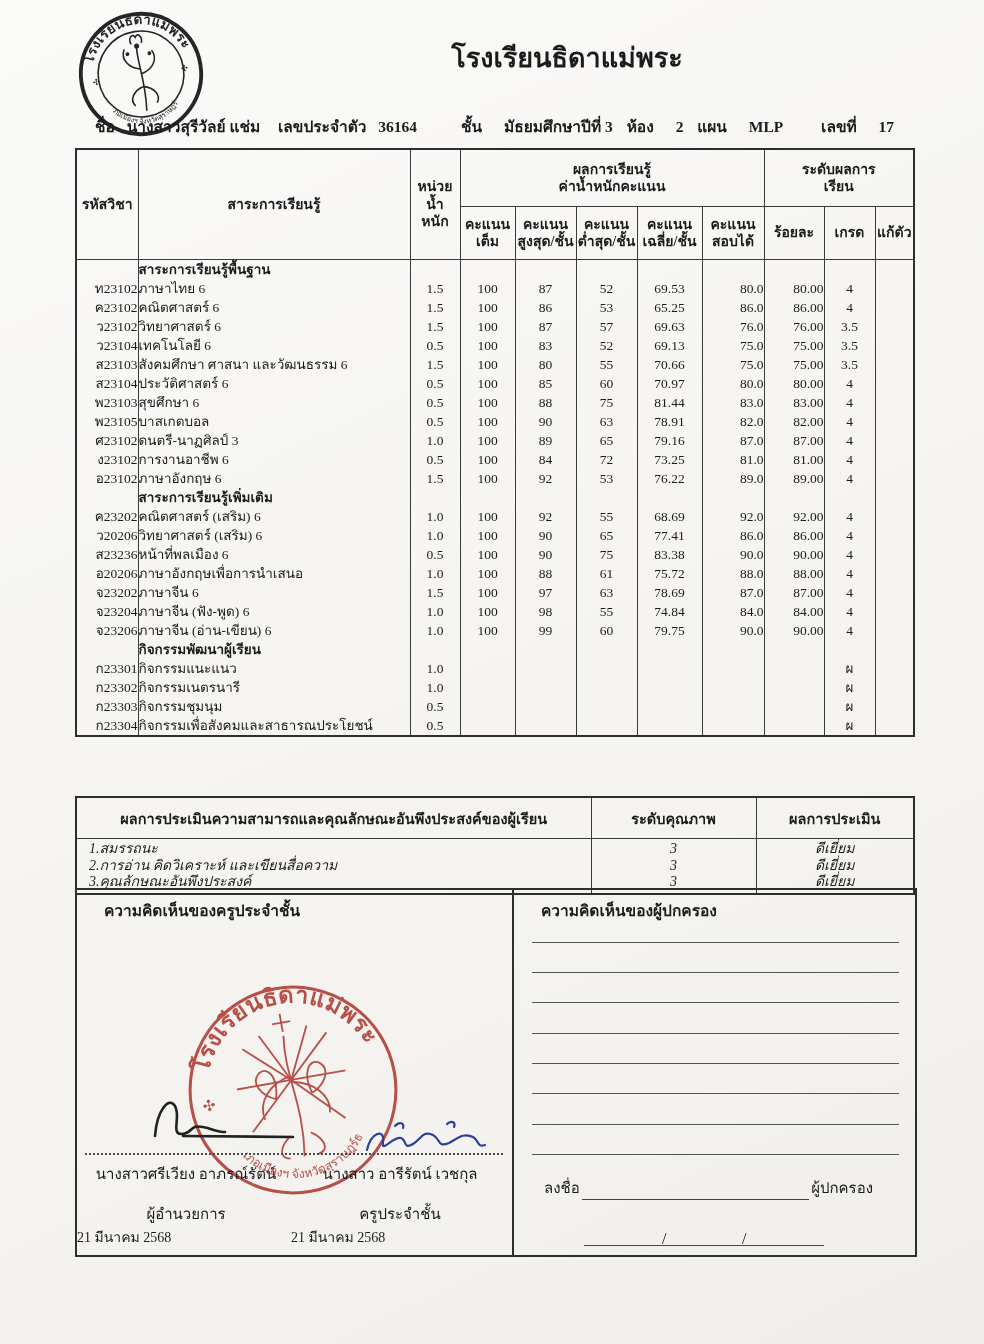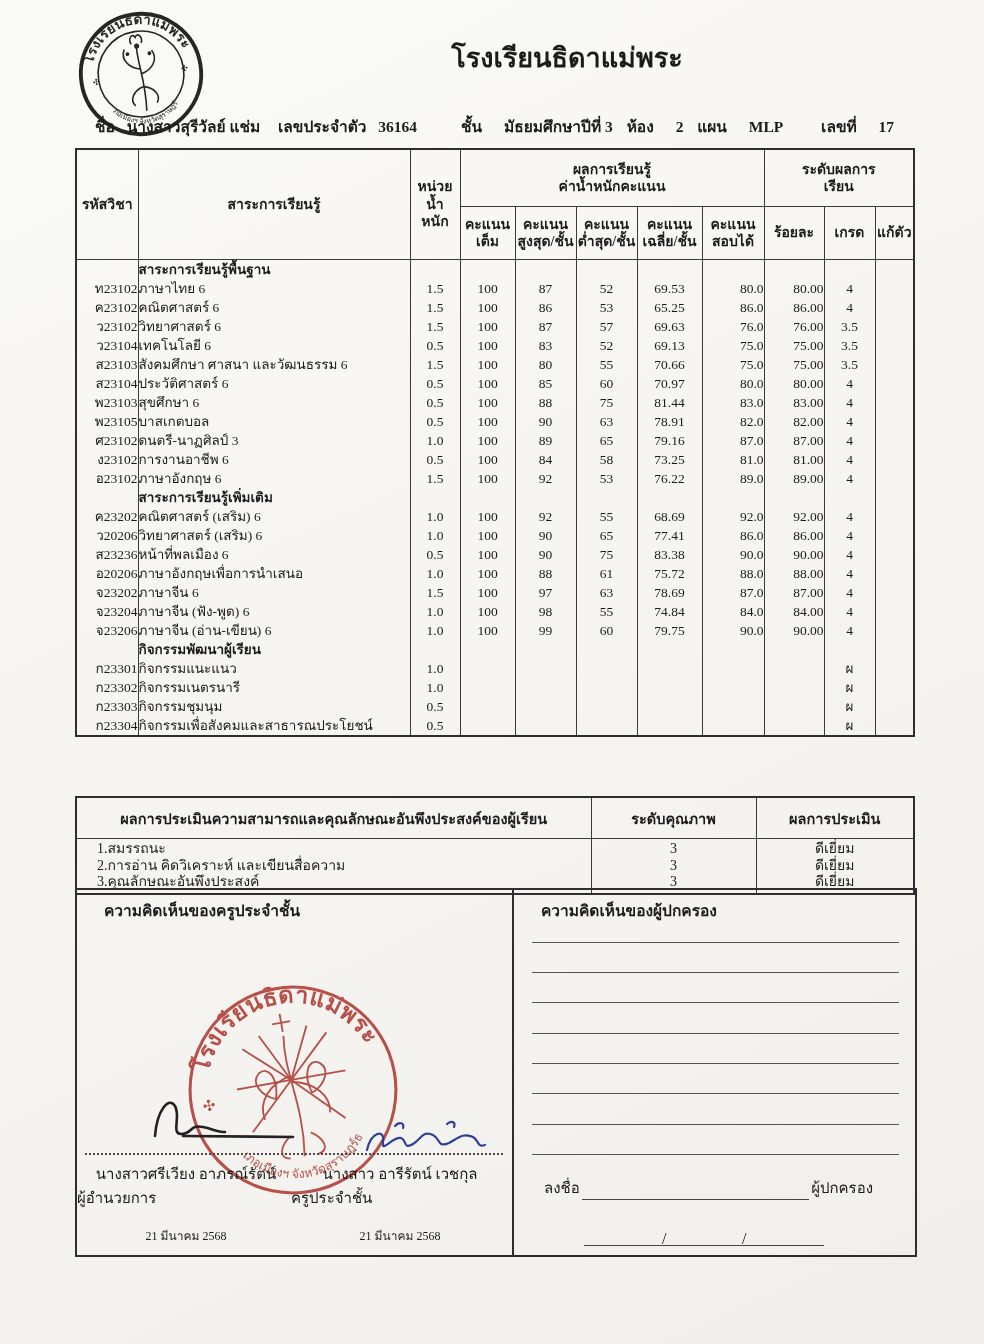--- a/index.html
+++ b/index.html
@@ -33,36 +33,36 @@
   td.code{text-align:right;font-size:13px;margin-left:44px;}
   
   .summary{position:absolute;left:590px;top:744px;width:260px;font-size:15.5px;font-weight:bold;}
   .summary .row{display:flex;margin-bottom:7px;}
   .summary .lab{width:120px;text-align:right;}
   .summary .val{width:95px;text-align:center;}
   
   table.eval{position:absolute;left:75px;top:796px;width:838px;border-collapse:collapse;
     table-layout:fixed;border:2px solid #2e2e2e;}
   table.eval th{border:1px solid #3a3a3a;font-size:14.5px;font-weight:bold;text-align:center;height:38px;}
-  table.eval td{border-left:1px solid #3a3a3a;border-right:1px solid #3a3a3a;vertical-align:top;padding:2px 12px;}
+  table.eval td{border-left:1px solid #3a3a3a;border-right:1px solid #3a3a3a;vertical-align:top;padding:2px 4px;font-style:italic;}
   .eval-line{font-size:14px;line-height:16.5px;}
   .eval-line.lft{text-align:left;padding-left:8px;}
   .eval-line.ctr{text-align:center;}
   
   .comments{position:absolute;left:75px;top:888px;width:838px;height:365px;border:2px solid #2e2e2e;}
   .comment-left{position:absolute;left:0;top:0;width:435px;height:100%;}
   .comment-right{position:absolute;left:435px;top:0;right:0;height:100%;border-left:2px solid #2e2e2e;}
   .box-label{position:absolute;left:27px;top:8px;font-size:15.5px;font-weight:bold;}
   .stamp{position:absolute;left:108px;top:92px;width:216px;height:216px;transform:rotate(-10deg);opacity:.92;}
   .sig-black{position:absolute;left:66px;top:200px;width:190px;height:62px;}
   .sig-blue{position:absolute;left:282px;top:224px;width:140px;height:50px;}
   .dotline{position:absolute;left:8px;top:263px;width:418px;border-bottom:2px dotted #4a4a4a;}
   .sig-name{position:absolute;top:272px;width:218px;text-align:center;font-size:15px;}
-  .sig-role{position:absolute;top:296px;width:218px;font-size:15px;}
-  .sig-date{position:absolute;top:336px;width:218px;text-align:center;font-size:12px;}
+  .sig-role{position:absolute;top:312px;width:218px;text-align:center;font-size:15px;}
+  .sig-date{position:absolute;top:336px;width:218px;text-align:left;font-size:14px;}
   .col-a{left:0;} .col-b{left:214px;}
   .pline{position:absolute;left:18px;right:16px;border-bottom:1.5px solid #555;}
   .sign-row{position:absolute;left:30px;right:42px;top:286px;display:flex;align-items:flex-end;font-size:15px;}
   .sign-row .fill{flex:1;border-bottom:1.5px solid #444;height:18px;margin:0 2px;}
   .date-row{position:absolute;left:70px;top:330px;width:240px;height:26px;}
   .date-row .base{position:absolute;left:0;right:0;bottom:0;border-bottom:1.5px solid #444;}
   .date-row .slash{position:absolute;bottom:-2px;font-size:16px;}
   .s1{left:78px;} .s2{left:158px;}
   .seal-txt{font-weight:bold;letter-spacing:.5px;}
 </style>
@@ -288,21 +288,21 @@
           <td class="r">87.00</td>
           <td class="c">4</td>
           <td class="c"></td>
         </tr>
         <tr>
           <td class="code">ง23102</td>
           <td class="subj">การงานอาชีพ 6</td>
           <td class="c">0.5</td>
           <td class="c">100</td>
           <td class="c">84</td>
-          <td class="c">58</td>
+          <td class="c">72</td>
           <td class="c">73.25</td>
           <td class="r">81.0</td>
           <td class="r">81.00</td>
           <td class="c">4</td>
           <td class="c"></td>
         </tr>
         <tr>
           <td class="code">อ23102</td>
           <td class="subj">ภาษาอังกฤษ 6</td>
           <td class="c">1.5</td>

